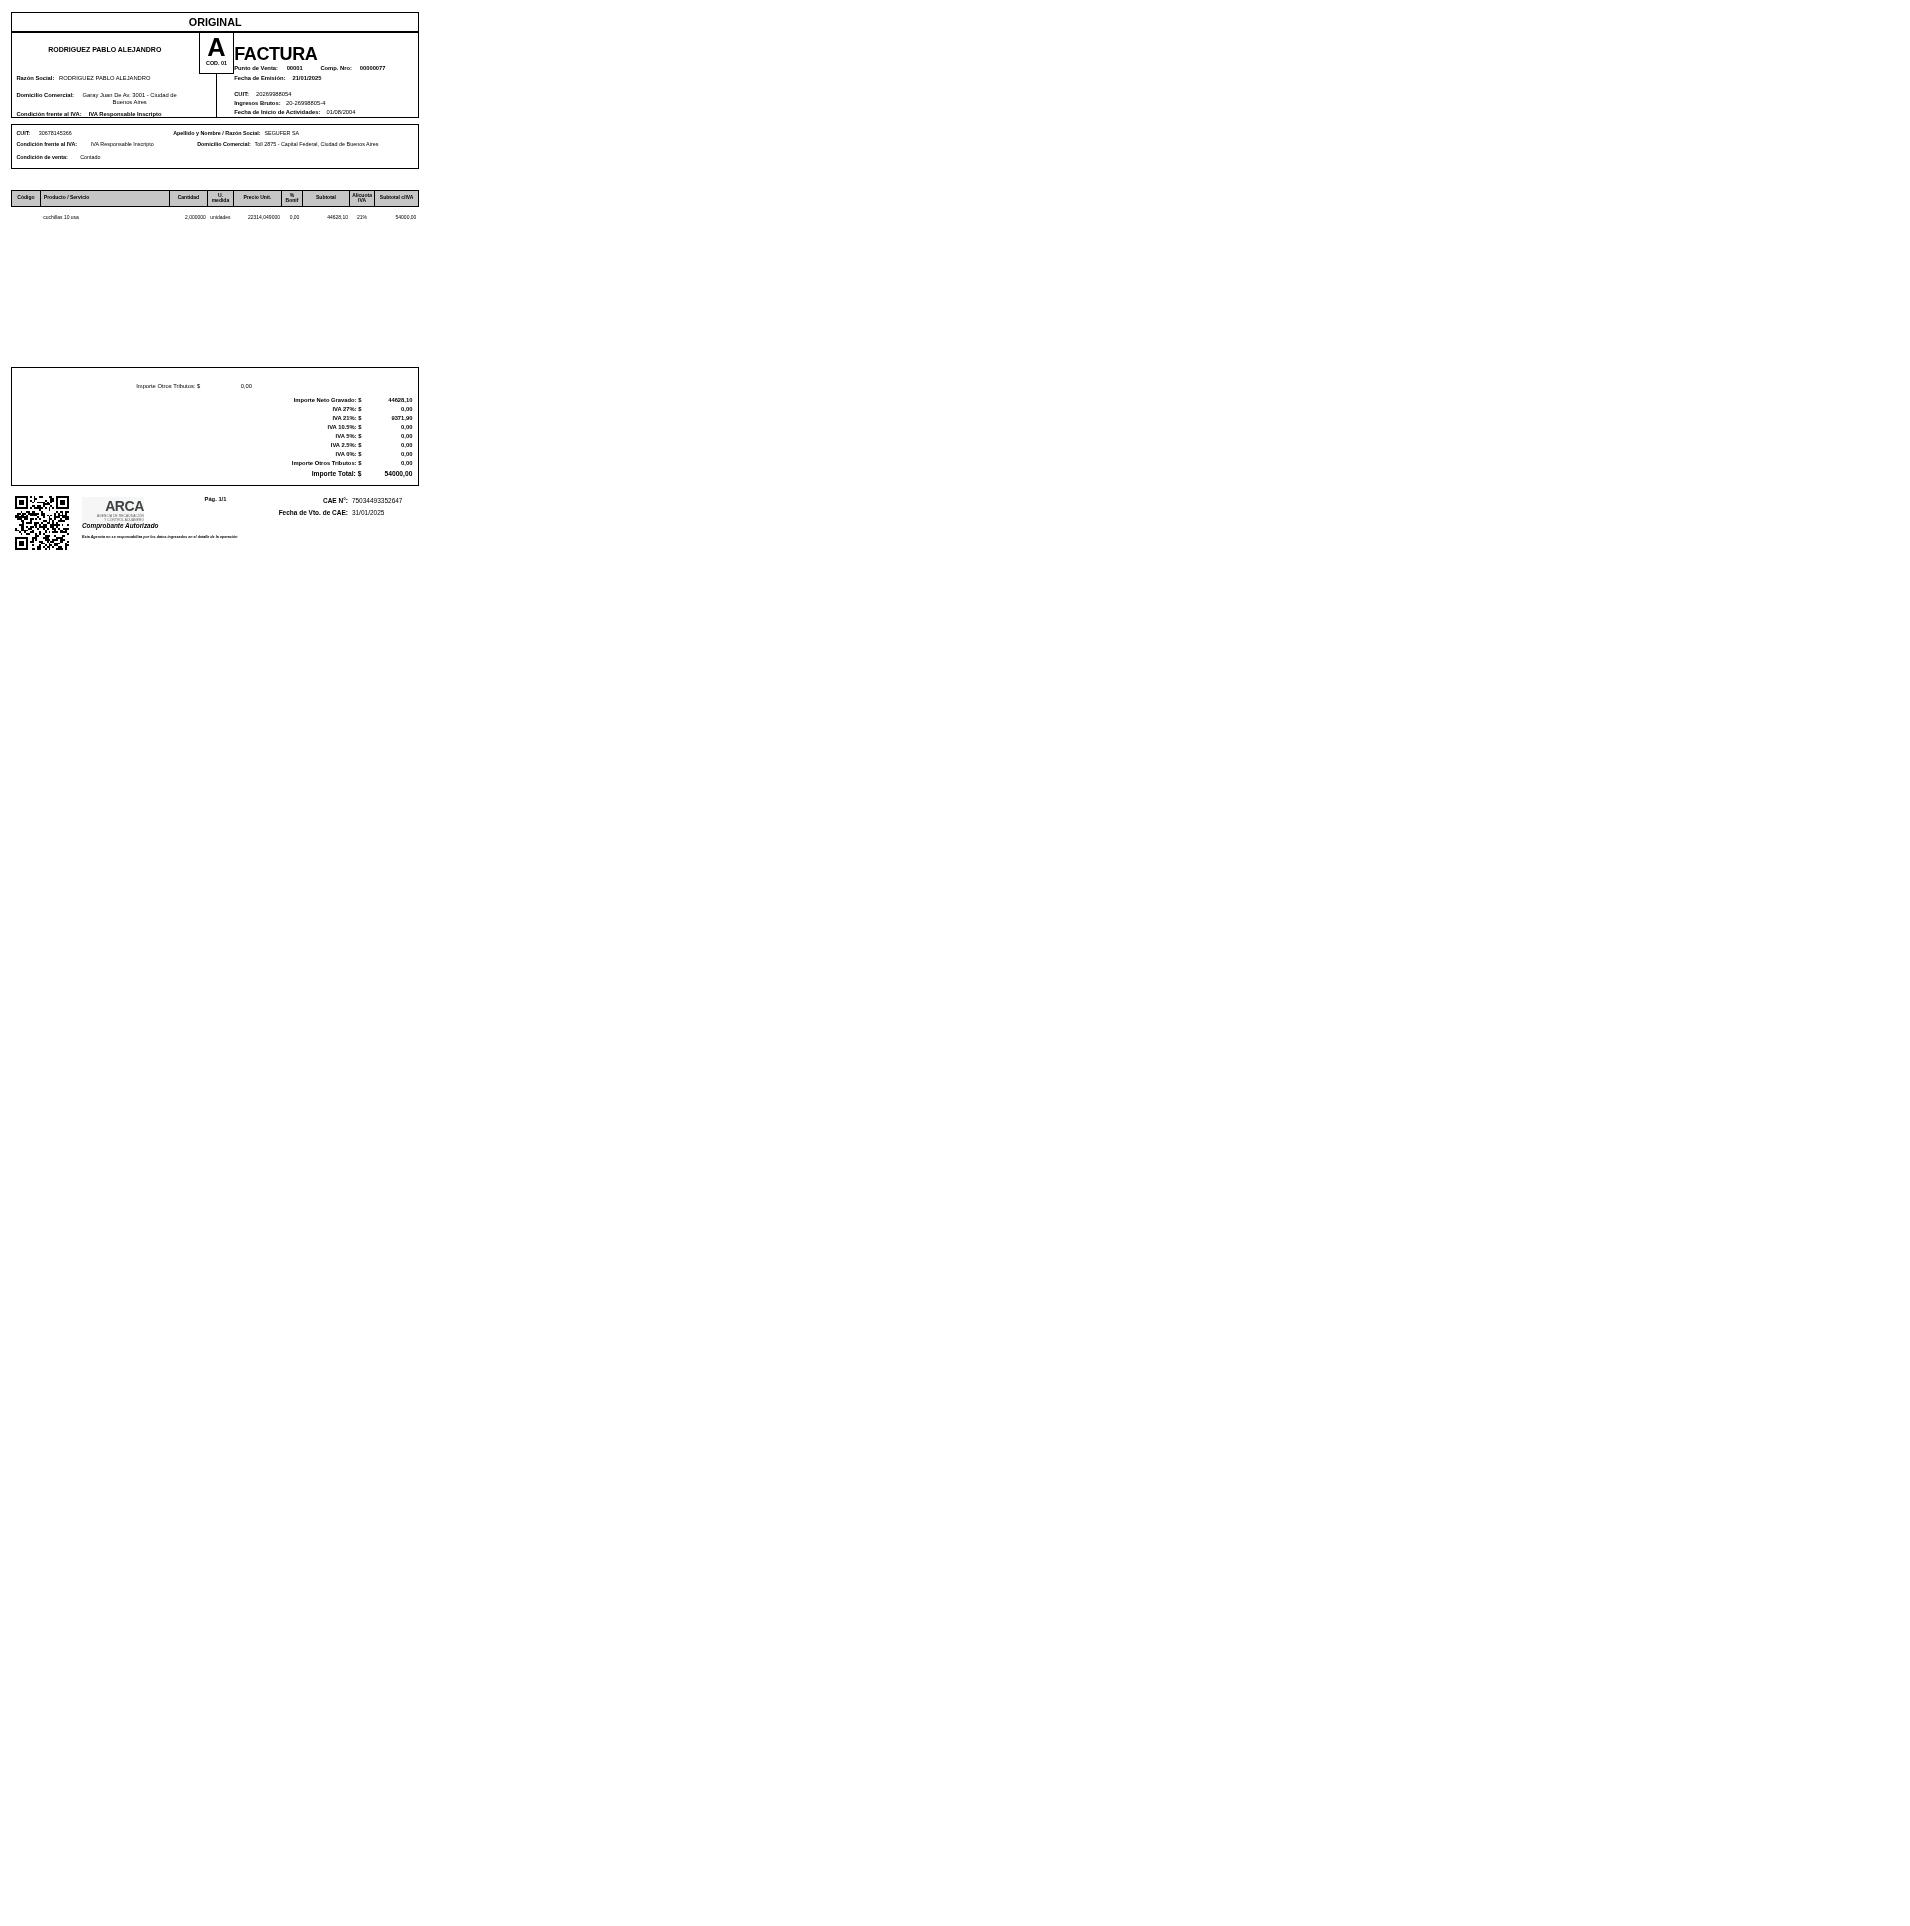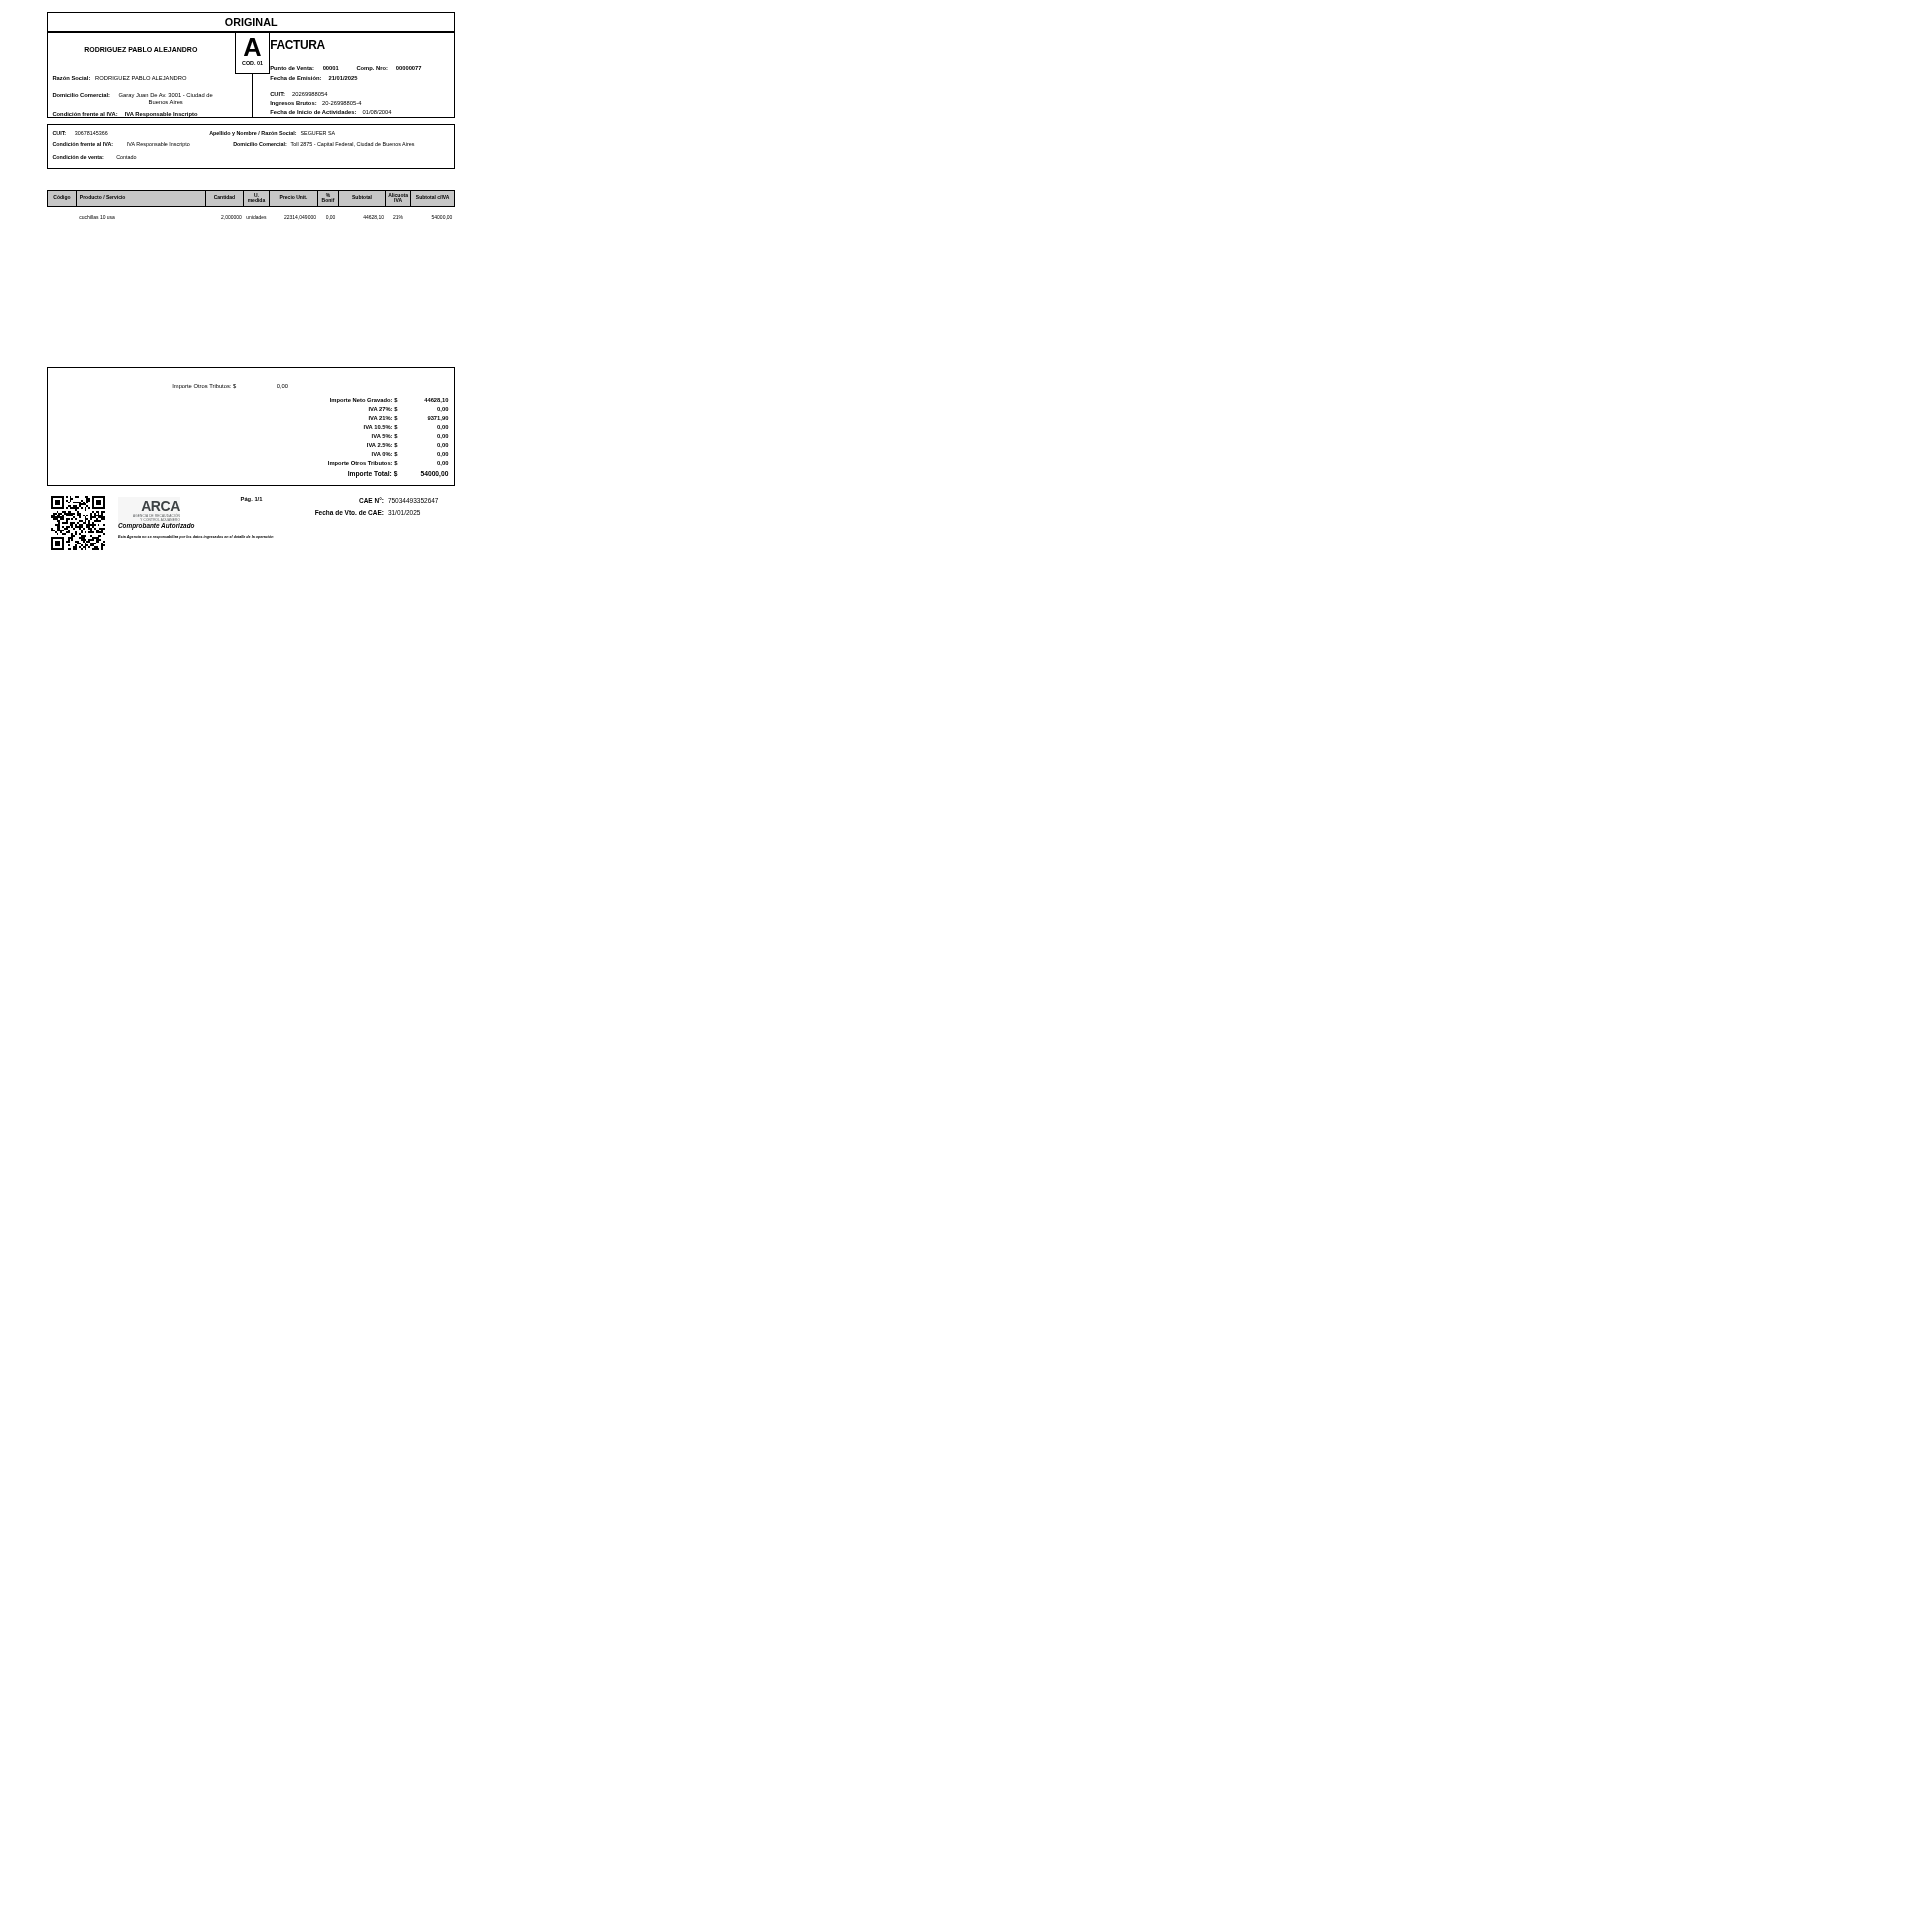--- a/index.html
+++ b/index.html
@@ -1,17 +1,17 @@
 <!DOCTYPE html>
 <html style="font-size:6.2px"><head>
 <meta charset="utf-8">
 <style>
   html,body{margin:0;padding:0;background:#ffffff;}
   .page{position:relative;width:431px;height:611px;background:#fff;
-        font-family:"Liberation Sans", sans-serif;color:#000;overflow:hidden;margin-left:36px;}
+        font-family:"Liberation Sans", sans-serif;color:#000;overflow:hidden;}
   .abs{position:absolute;}
   .b{font-weight:bold;}
   .box{border:1.2px solid #000;box-sizing:border-box;background:#fff;}
   .band{display:flex;align-items:center;justify-content:center;}
   .fs15{font-size:5.8px;line-height:1.25;}
   .fs14{font-size:5.4px;line-height:1.25;}
   .lblrow span{white-space:nowrap;}
   
   table.items{border-collapse:collapse;table-layout:fixed;width:408px;}
   table.items th{border:0.8px solid #000;background:var(--hdr-bg,#c6c6c6);
@@ -55,21 +55,21 @@
     </div>
 
     <div class="abs b fs15" style="left:4.2px;top:59px;white-space:nowrap;">Domicilio Comercial:</div>
     <div class="abs fs15" style="left:66px;top:59px;width:103px;text-align:center;">Garay Juan De Av. 3001 - Ciudad de Buenos Aires</div>
 
     <div class="abs fs15 lblrow" style="left:4.2px;top:78px;">
       <span class="b">Condición frente al IVA:</span>
       <span class="b" style="margin-left:5.4px;">IVA Responsable Inscripto</span>
     </div>
 
-    <div class="abs b" style="left:222px;top:5px;font-size:12px;letter-spacing:-0.4px;">FACTURA</div>
+    <div class="abs b" style="left:222px;top:11px;font-size:18px;letter-spacing:-0.4px;">FACTURA</div>
 
     <div class="abs fs15 lblrow" style="left:222px;top:32px;">
       <span class="b">Punto de Venta:</span>
       <span class="b" style="margin-left:7px;">00001</span>
       <span class="b" style="margin-left:16px;">Comp. Nro:</span>
       <span class="b" style="margin-left:6.2px;">00000077</span>
     </div>
 
     <div class="abs fs15 lblrow" style="left:222px;top:42px;">
       <span class="b">Fecha de Emisión:</span>

